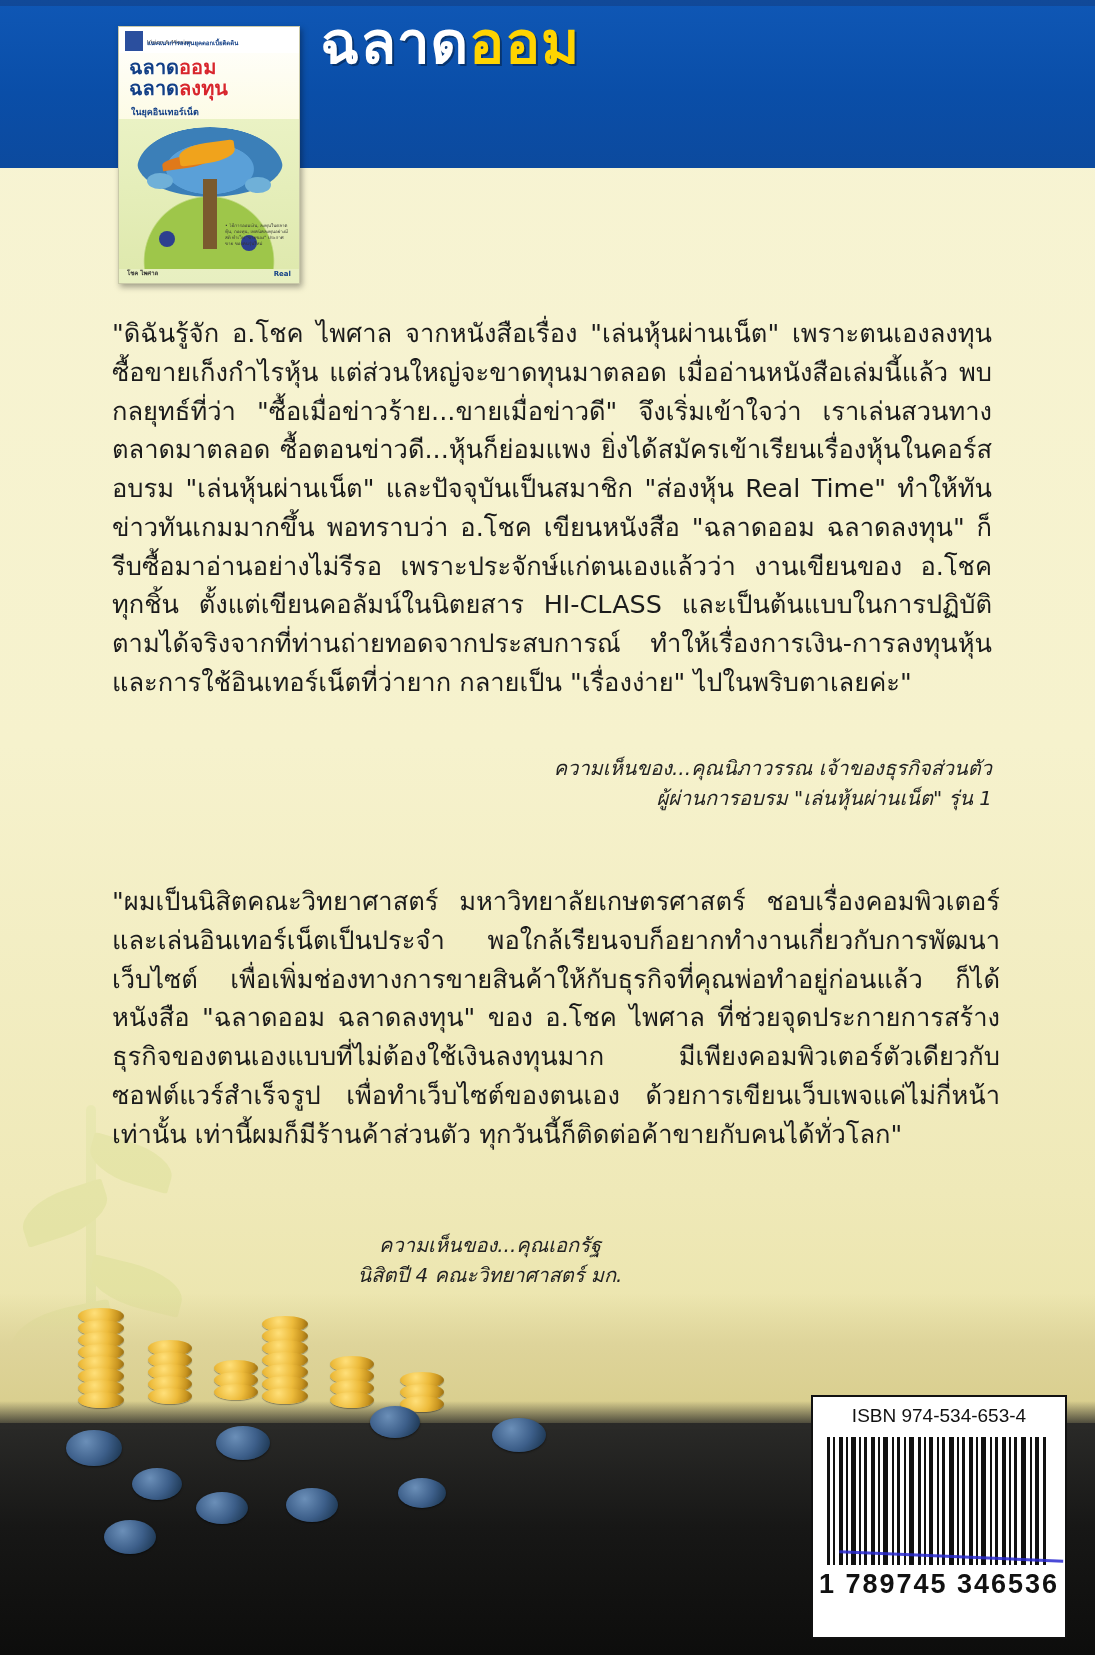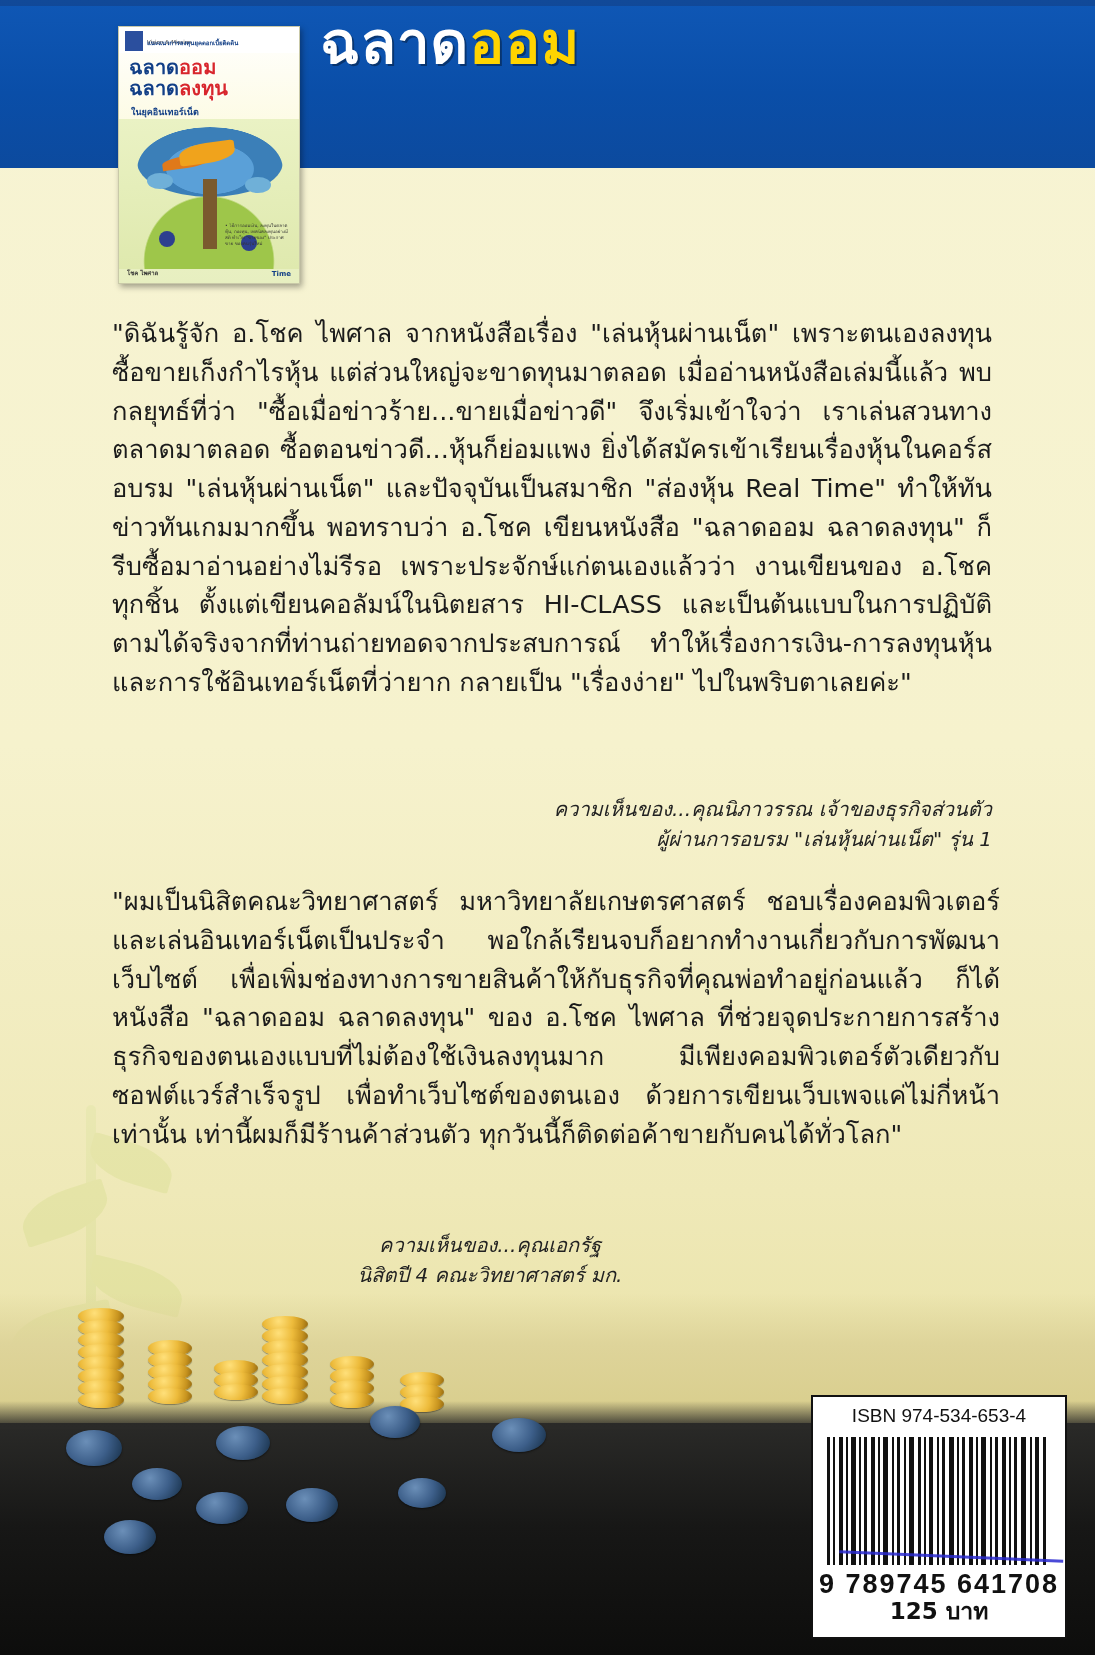--- a/index.html
+++ b/index.html
@@ -160,21 +160,21 @@
     line-height:1.52;
     text-align:justify;
   }
   #quote1{left:112px;top:146px;width:880px;}
   #quote2{left:112px;top:714px;width:888px;}
   .attrib{
     position:absolute;
     font-size:20px;color:#222;font-style:italic;line-height:1.5;
     text-align:right;
   }
-  #attrib1{left:400px;top:626px;width:592px;}
+  #attrib1{left:400px;top:585px;width:592px;}
   #attrib2{left:280px;top:1062px;width:420px;text-align:center;}
 
   
   .isbn-box{
     position:absolute;right:28px;bottom:16px;width:252px;height:240px;
     background:#ffffff;border:2px solid #111;
   }
   .isbn-text{
     position:absolute;left:0;top:8px;width:100%;text-align:center;
     font-size:19px;color:#111;font-family:"Liberation Sans",sans-serif;
@@ -233,21 +233,21 @@
       <div class="fish"></div>
       <div class="trunk"></div>
       <div class="leaf" style="left:28px;top:54px;width:26px;height:16px;background:#6fb0d8;"></div>
       <div class="leaf" style="left:126px;top:58px;width:26px;height:16px;background:#6fb0d8;"></div>
       <div class="leaf" style="left:40px;top:112px;width:16px;height:16px;background:#2d3f8f;"></div>
       <div class="leaf" style="left:122px;top:116px;width:16px;height:16px;background:#2d3f8f;"></div>
     </div>
 
     <div class="cover-note">• วิธีการออมเงิน, ลงทุนในตลาดหุ้น, กองทุน, เทคนิคลงทุนอย่างมีสติ ทำเว็บ "ขายของ" ประกาศขาย ของคนรุ่นใหม่</div>
     <div class="cover-foot">โชค ไพศาล</div>
-    <div class="cover-logo">Time</div>
+    <div class="cover-logo">Real</div>
   </div>
 
   <div class="plant">
     <div class="stem"></div>
     <div class="pleaf" style="left:20px;bottom:300px;width:90px;height:44px;transform:rotate(-18deg);"></div>
     <div class="pleaf" style="left:88px;bottom:352px;width:86px;height:40px;transform:rotate(16deg) scaleX(-1);"></div>
     <div class="pleaf" style="left:10px;bottom:180px;width:104px;height:46px;transform:rotate(-12deg);"></div>
     <div class="pleaf" style="left:88px;bottom:228px;width:96px;height:42px;transform:rotate(14deg) scaleX(-1);"></div>
     <div class="pleaf" style="left:30px;bottom:78px;width:96px;height:42px;transform:rotate(-8deg);"></div>
   </div>
@@ -347,17 +347,16 @@
       <div class="bar" style="left:170px;width:3px;"></div>
       <div class="bar" style="left:177px;width:4px;"></div>
       <div class="bar" style="left:184px;width:2px;"></div>
       <div class="bar" style="left:189px;width:3px;"></div>
       <div class="bar" style="left:196px;width:5px;"></div>
       <div class="bar" style="left:205px;width:2px;"></div>
       <div class="bar" style="left:210px;width:4px;"></div>
       <div class="bar" style="left:218px;width:3px;"></div>
       <div class="scribble"></div>
     </div>
-    <div class="barcode-num">9  789745 641708</div>
-    <div class="price">125 บาท</div>
+    <div class="barcode-num">1  789745 346536</div>
   </div>
 
 </div>
 
 </body></html>

